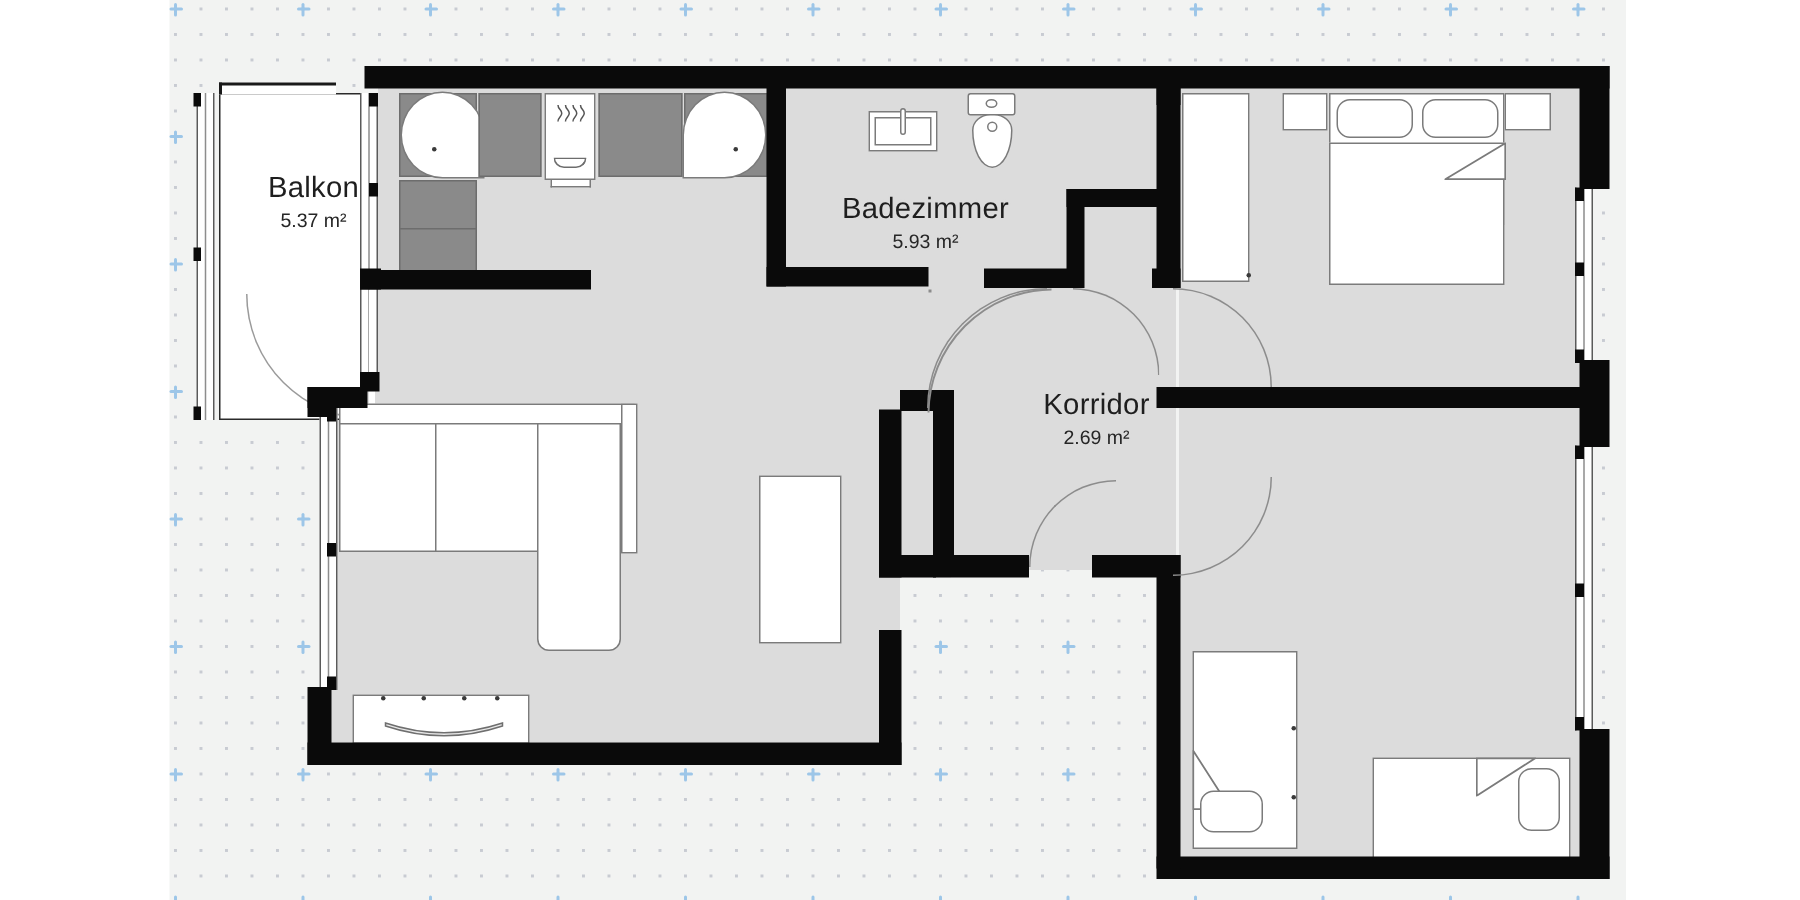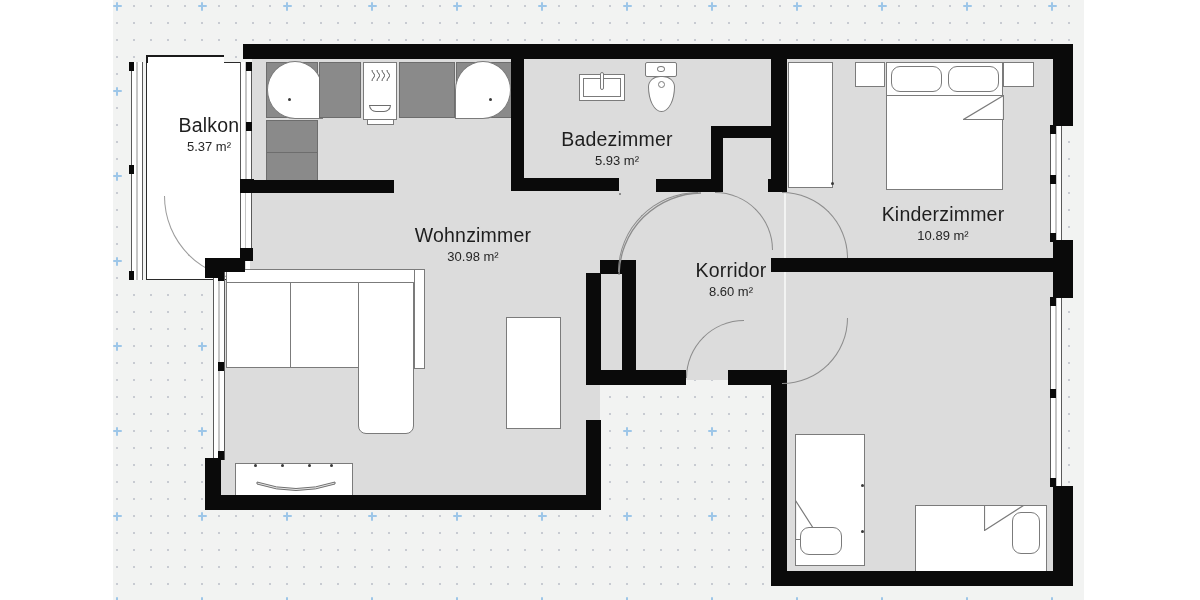--- a/index.html
+++ b/index.html
@@ -453,34 +453,26 @@
       <path d="M1 83 A83 83 0 0 1 83 1" fill="none" stroke="#8c8c8c" stroke-width="1.3"></path>
     </svg>
 
   </div>
 
   <div class="room-label onwhite" style="left:199px; top:114px;">
     <span class="rname">Balkon</span>
     <span class="rarea">5.37 m²</span>
   </div>
 
-  <div class="room-label" style="left:473px; top:224px;">
-    <span class="rname">Wohnzimmer</span>
-    <span class="rarea">30.98 m²</span>
-  </div>
 
   <div class="room-label" style="left:617px; top:128px;">
     <span class="rname">Badezimmer</span>
     <span class="rarea">5.93 m²</span>
   </div>
 
   <div class="room-label" style="left:731px; top:259px;">
     <span class="rname">Korridor</span>
-    <span class="rarea">8.60 m²</span>
+    <span class="rarea">2.69 m²</span>
   </div>
 
-  <div class="room-label" style="left:943px; top:203px;">
-    <span class="rname">Kinderzimmer</span>
-    <span class="rarea">10.89 m²</span>
-  </div>
 
 
 </div>
 
 </body></html>

